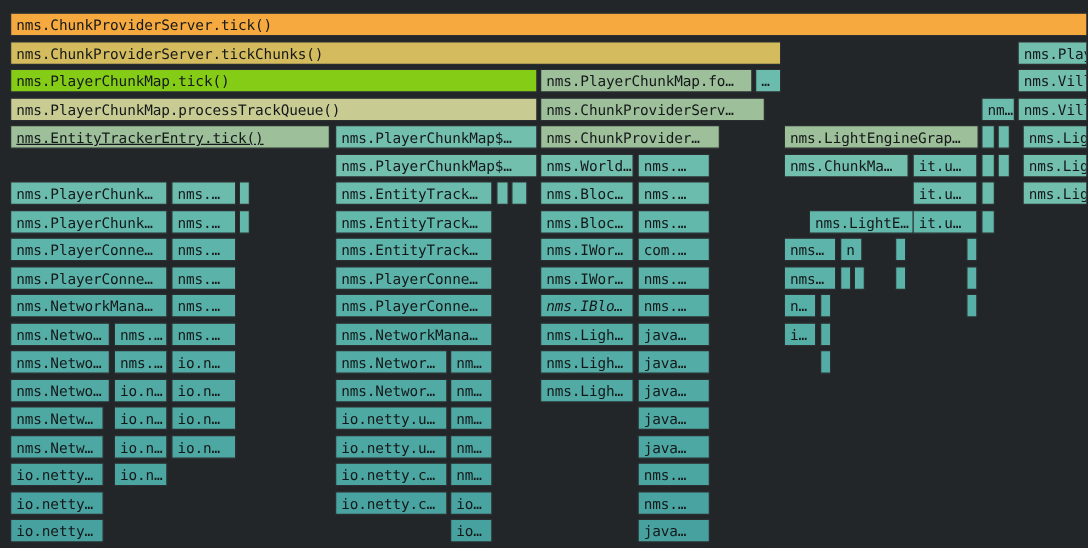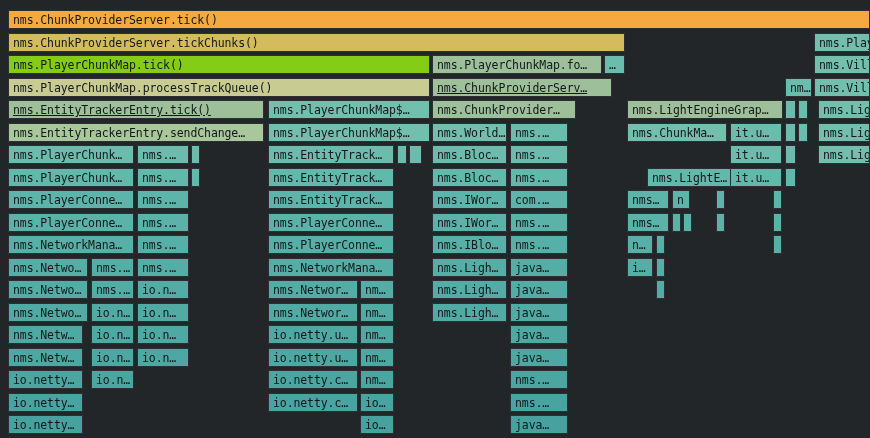--- a/index.html
+++ b/index.html
@@ -62,21 +62,21 @@
     </div>
     <div class="frame" style="left: 604px; top: 55px; width: 21px; height: 19px; background: rgb(108, 188, 174); border-color: rgb(43, 47, 49); color: rgb(20, 24, 26);">
       <span class="lbl">…</span>
     </div>
     <div class="frame" style="left: 814px; top: 55px; width: 56px; height: 19px; background: rgb(115, 191, 174); border-color: rgb(43, 47, 49); color: rgb(20, 24, 26);">
       <span class="lbl">nms.Vill…</span>
     </div>
     <div class="frame" style="left: 8px; top: 77.5px; width: 422px; height: 19px; background: rgb(200, 204, 146); border-color: rgb(43, 47, 49); color: rgb(20, 24, 26);">
       <span class="lbl">nms.PlayerChunkMap.processTrackQueue()</span>
     </div>
-    <div class="frame" style="left: 432px; top: 77.5px; width: 180px; height: 19px; background: rgb(157, 191, 153); border-color: rgb(43, 47, 49); color: rgb(20, 24, 26); text-decoration: underline;">
+    <div class="frame" style="left: 432px; top: 77.5px; width: 180px; height: 19px; background: rgb(157, 191, 153); border-color: rgb(43, 47, 49); color: rgb(20, 24, 26);">
       <span class="lbl">nms.ChunkProviderServ…</span>
     </div>
     <div class="frame" style="left: 785px; top: 77.5px; width: 27px; height: 19px; background: rgb(108, 188, 174); border-color: rgb(43, 47, 49); color: rgb(20, 24, 26);">
       <span class="lbl">nm…</span>
     </div>
     <div class="frame" style="left: 814px; top: 77.5px; width: 56px; height: 19px; background: rgb(115, 191, 174); border-color: rgb(43, 47, 49); color: rgb(20, 24, 26);">
       <span class="lbl">nms.Vill…</span>
     </div>
     <div class="frame" style="left: 8px; top: 100px; width: 256px; height: 19px; background: rgb(157, 191, 153); border-color: rgb(43, 47, 49); color: rgb(20, 24, 26); text-decoration: underline;">
       <span class="lbl">nms.EntityTrackerEntry.tick()</span>
@@ -92,23 +92,20 @@
     </div>
     <div class="frame" style="left: 785px; top: 100px; width: 11px; height: 19px; background: rgb(108, 188, 174); border-color: rgb(43, 47, 49); color: rgb(20, 24, 26);">
       <span class="lbl"></span>
     </div>
     <div class="frame" style="left: 798px; top: 100px; width: 10px; height: 19px; background: rgb(108, 188, 174); border-color: rgb(43, 47, 49); color: rgb(20, 24, 26);">
       <span class="lbl"></span>
     </div>
     <div class="frame" style="left: 818px; top: 100px; width: 52px; height: 19px; background: rgb(115, 191, 174); border-color: rgb(43, 47, 49); color: rgb(20, 24, 26);">
       <span class="lbl">nms.Ligh…</span>
     </div>
-    <div class="frame" style="left: 8px; top: 122.5px; width: 256px; height: 19px; background: rgb(168, 199, 155); border-color: rgb(43, 47, 49); color: rgb(20, 24, 26);">
-      <span class="lbl">nms.EntityTrackerEntry.sendChange…</span>
-    </div>
     <div class="frame" style="left: 268px; top: 122.5px; width: 162px; height: 19px; background: rgb(115, 191, 174); border-color: rgb(43, 47, 49); color: rgb(20, 24, 26);">
       <span class="lbl">nms.PlayerChunkMap$…</span>
     </div>
     <div class="frame" style="left: 432px; top: 122.5px; width: 75px; height: 19px; background: rgb(115, 191, 174); border-color: rgb(43, 47, 49); color: rgb(20, 24, 26);">
       <span class="lbl">nms.World…</span>
     </div>
     <div class="frame" style="left: 510px; top: 122.5px; width: 58px; height: 19px; background: rgb(108, 188, 174); border-color: rgb(43, 47, 49); color: rgb(20, 24, 26);">
       <span class="lbl">nms.…</span>
     </div>
     <div class="frame" style="left: 627px; top: 122.5px; width: 100px; height: 19px; background: rgb(115, 191, 174); border-color: rgb(43, 47, 49); color: rgb(20, 24, 26);">
@@ -245,21 +242,21 @@
     </div>
     <div class="frame" style="left: 8px; top: 235px; width: 126px; height: 19px; background: rgb(87, 176, 167); border-color: rgb(43, 47, 49); color: rgb(20, 24, 26);">
       <span class="lbl">nms.NetworkMana…</span>
     </div>
     <div class="frame" style="left: 137px; top: 235px; width: 52px; height: 19px; background: rgb(87, 176, 167); border-color: rgb(43, 47, 49); color: rgb(20, 24, 26);">
       <span class="lbl">nms.…</span>
     </div>
     <div class="frame" style="left: 268px; top: 235px; width: 126px; height: 19px; background: rgb(87, 176, 167); border-color: rgb(43, 47, 49); color: rgb(20, 24, 26);">
       <span class="lbl">nms.PlayerConne…</span>
     </div>
-    <div class="frame" style="left: 432px; top: 235px; width: 75px; height: 19px; background: rgb(87, 176, 167); border-color: rgb(43, 47, 49); color: rgb(20, 24, 26);">
+    <div class="frame" style="left: 432px; top: 235px; width: 75px; height: 19px; background: rgb(87, 176, 167); border-color: rgb(43, 47, 49); color: rgb(20, 24, 26); font-style: italic;">
       <span class="lbl">nms.IBlo…</span>
     </div>
     <div class="frame" style="left: 510px; top: 235px; width: 58px; height: 19px; background: rgb(87, 176, 167); border-color: rgb(43, 47, 49); color: rgb(20, 24, 26);">
       <span class="lbl">nms.…</span>
     </div>
     <div class="frame" style="left: 627px; top: 235px; width: 26px; height: 19px; background: rgb(87, 176, 167); border-color: rgb(43, 47, 49); color: rgb(20, 24, 26);">
       <span class="lbl">n…</span>
     </div>
     <div class="frame" style="left: 656px; top: 235px; width: 9px; height: 19px; background: rgb(87, 176, 167); border-color: rgb(43, 47, 49); color: rgb(20, 24, 26);">
       <span class="lbl"></span>

